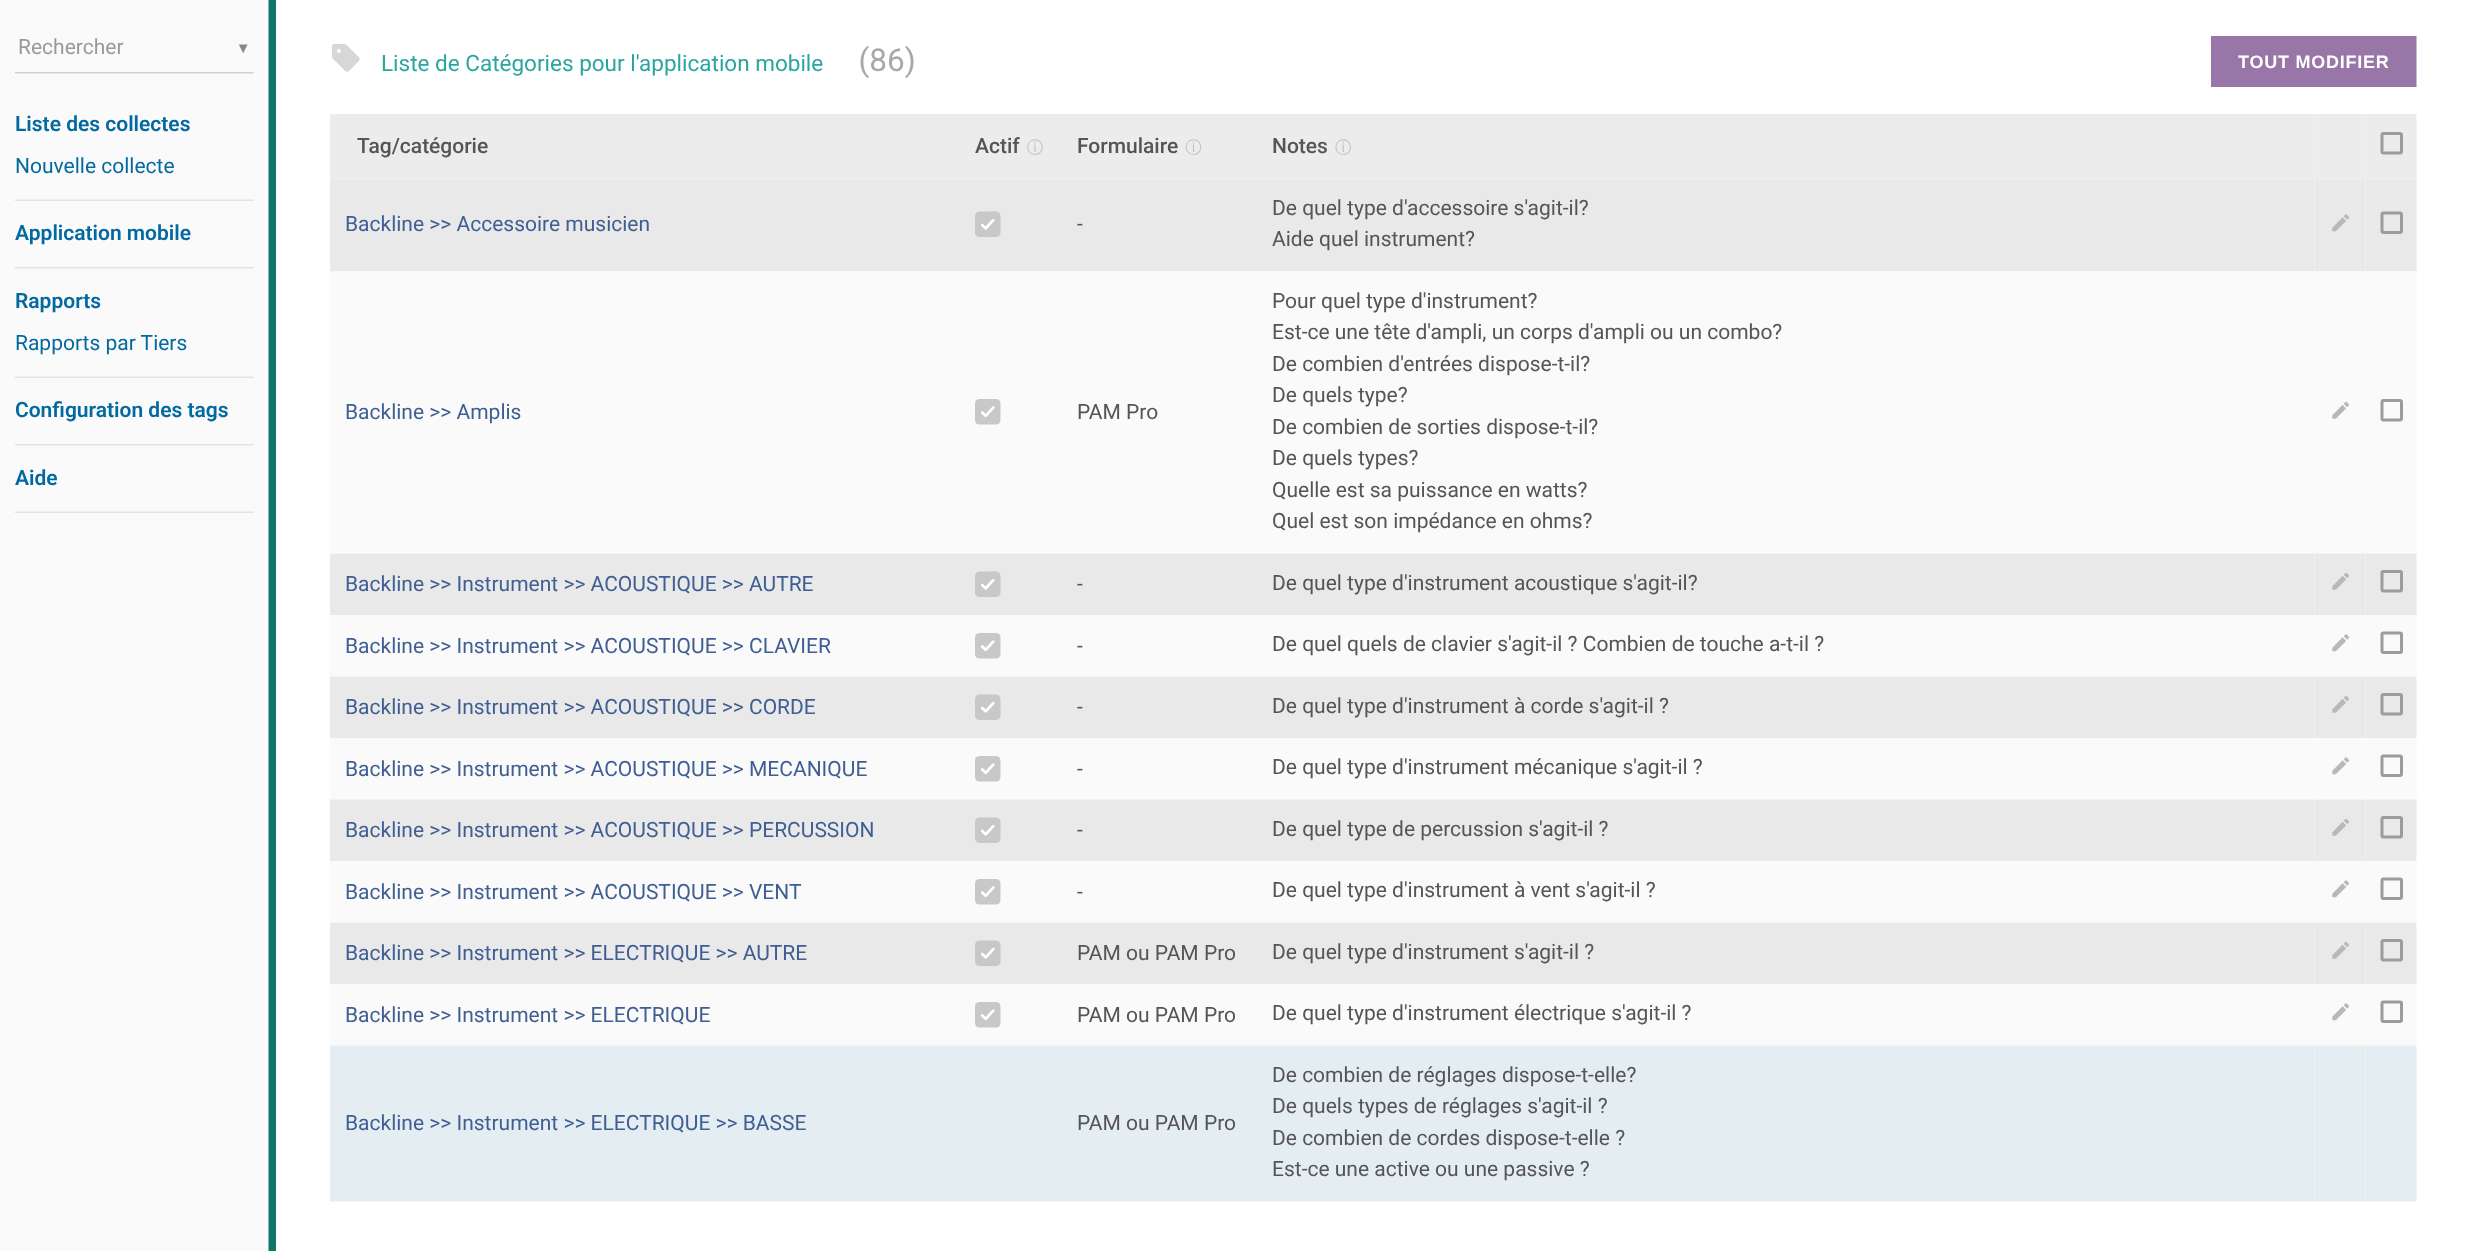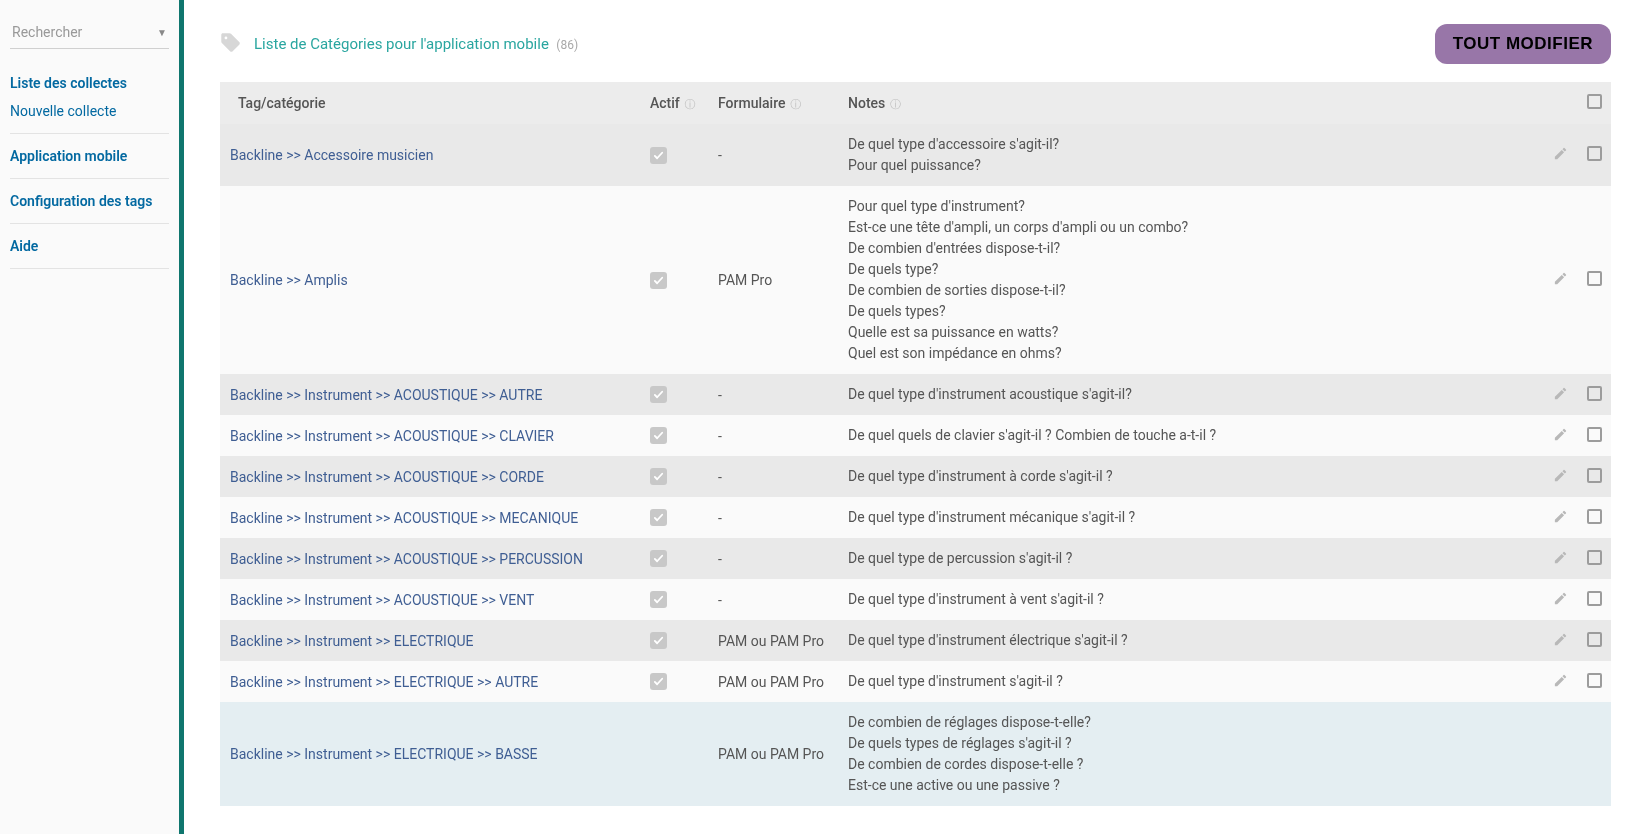--- a/index.html
+++ b/index.html
@@ -57,28 +57,28 @@
     justify-content: space-between;
     margin-bottom: 18px;
   }
   .page-title-wrap {
     display: flex;
     align-items: center;
     gap: 12px;
   }
   .tag-big-icon { color: #d7d7d7; }
   .page-title { font-size: 15px; color: #2aa6a0; font-weight: 400; }
-  .page-count { color: #a8a8a8; font-size: 12px; margin-left: 4px; }
+  .page-count { color: #a8a8a8; font-size: 21px; margin-left: 20px; }
   .btn-modify {
     background: #9876a8;
-    color: #000000;
+    color: #ffffff;
     border: none;
-    border-radius: 12px;
+    border-radius: 0;
     padding: 10px 18px;
-    font-size: 17px;
+    font-size: 12px;
     font-weight: 600;
     letter-spacing: 0.5px;
     cursor: pointer;
   }
   
   table {
     width: 100%;
     border-collapse: collapse;
     table-layout: fixed;
   }
@@ -130,20 +130,24 @@
     <span>Rechercher</span>
     <span class="caret">▼</span>
   </div>
   <nav id="side-nav">
       <div class="side-group">
         <div class="side-item bold">Liste des collectes</div>
         <div class="side-item">Nouvelle collecte</div>
       </div>
       <div class="side-group">
         <div class="side-item bold">Application mobile</div>
+      </div>
+      <div class="side-group">
+        <div class="side-item bold">Rapports</div>
+        <div class="side-item">Rapports par Tiers</div>
       </div>
       <div class="side-group">
         <div class="side-item bold">Configuration des tags</div>
       </div>
       <div class="side-group">
         <div class="side-item bold">Aide</div>
       </div>
     </nav>
 </aside>
 
@@ -177,21 +181,21 @@
     <tbody id="table-body">
         <tr>
           <td class="tag-cell">Backline &gt;&gt; Accessoire musicien</td>
           <td><span class="chk-disabled">
               <svg viewBox="0 0 24 24" fill="none" stroke="#fff" stroke-width="4" stroke-linecap="round" stroke-linejoin="round">
                 <polyline points="4 13 9 18 20 6"></polyline>
               </svg>
             </span></td>
           <td>-</td>
           <td class="notes-cell">De quel type d'accessoire s'agit-il?
-Pour quel puissance?</td>
+Aide quel instrument?</td>
           <td class="edit-cell"><svg class="pencil-icon" viewBox="0 0 24 24" fill="currentColor">
               <path d="M3 17.25V21h3.75l11-11-3.75-3.75-11 11zM20.7 7.04a1 1 0 0 0 0-1.41l-2.34-2.34a1 1 0 0 0-1.41 0l-1.83 1.83 3.75 3.75 1.83-1.83z"></path>
             </svg></td>
           <td class="check-cell"><span class="row-check"></span></td>
         </tr>
         <tr>
           <td class="tag-cell">Backline &gt;&gt; Amplis</td>
           <td><span class="chk-disabled">
               <svg viewBox="0 0 24 24" fill="none" stroke="#fff" stroke-width="4" stroke-linecap="round" stroke-linejoin="round">
                 <polyline points="4 13 9 18 20 6"></polyline>
@@ -289,42 +293,42 @@
               </svg>
             </span></td>
           <td>-</td>
           <td class="notes-cell">De quel type d'instrument à vent s'agit-il ?</td>
           <td class="edit-cell"><svg class="pencil-icon" viewBox="0 0 24 24" fill="currentColor">
               <path d="M3 17.25V21h3.75l11-11-3.75-3.75-11 11zM20.7 7.04a1 1 0 0 0 0-1.41l-2.34-2.34a1 1 0 0 0-1.41 0l-1.83 1.83 3.75 3.75 1.83-1.83z"></path>
             </svg></td>
           <td class="check-cell"><span class="row-check"></span></td>
         </tr>
         <tr>
+          <td class="tag-cell">Backline &gt;&gt; Instrument &gt;&gt; ELECTRIQUE &gt;&gt; AUTRE</td>
+          <td><span class="chk-disabled">
+              <svg viewBox="0 0 24 24" fill="none" stroke="#fff" stroke-width="4" stroke-linecap="round" stroke-linejoin="round">
+                <polyline points="4 13 9 18 20 6"></polyline>
+              </svg>
+            </span></td>
+          <td>PAM ou PAM Pro</td>
+          <td class="notes-cell">De quel type d'instrument s'agit-il ?</td>
+          <td class="edit-cell"><svg class="pencil-icon" viewBox="0 0 24 24" fill="currentColor">
+              <path d="M3 17.25V21h3.75l11-11-3.75-3.75-11 11zM20.7 7.04a1 1 0 0 0 0-1.41l-2.34-2.34a1 1 0 0 0-1.41 0l-1.83 1.83 3.75 3.75 1.83-1.83z"></path>
+            </svg></td>
+          <td class="check-cell"><span class="row-check"></span></td>
+        </tr>
+        <tr>
           <td class="tag-cell">Backline &gt;&gt; Instrument &gt;&gt; ELECTRIQUE</td>
           <td><span class="chk-disabled">
               <svg viewBox="0 0 24 24" fill="none" stroke="#fff" stroke-width="4" stroke-linecap="round" stroke-linejoin="round">
                 <polyline points="4 13 9 18 20 6"></polyline>
               </svg>
             </span></td>
           <td>PAM ou PAM Pro</td>
           <td class="notes-cell">De quel type d'instrument électrique s'agit-il ?</td>
-          <td class="edit-cell"><svg class="pencil-icon" viewBox="0 0 24 24" fill="currentColor">
-              <path d="M3 17.25V21h3.75l11-11-3.75-3.75-11 11zM20.7 7.04a1 1 0 0 0 0-1.41l-2.34-2.34a1 1 0 0 0-1.41 0l-1.83 1.83 3.75 3.75 1.83-1.83z"></path>
-            </svg></td>
-          <td class="check-cell"><span class="row-check"></span></td>
-        </tr>
-        <tr>
-          <td class="tag-cell">Backline &gt;&gt; Instrument &gt;&gt; ELECTRIQUE &gt;&gt; AUTRE</td>
-          <td><span class="chk-disabled">
-              <svg viewBox="0 0 24 24" fill="none" stroke="#fff" stroke-width="4" stroke-linecap="round" stroke-linejoin="round">
-                <polyline points="4 13 9 18 20 6"></polyline>
-              </svg>
-            </span></td>
-          <td>PAM ou PAM Pro</td>
-          <td class="notes-cell">De quel type d'instrument s'agit-il ?</td>
           <td class="edit-cell"><svg class="pencil-icon" viewBox="0 0 24 24" fill="currentColor">
               <path d="M3 17.25V21h3.75l11-11-3.75-3.75-11 11zM20.7 7.04a1 1 0 0 0 0-1.41l-2.34-2.34a1 1 0 0 0-1.41 0l-1.83 1.83 3.75 3.75 1.83-1.83z"></path>
             </svg></td>
           <td class="check-cell"><span class="row-check"></span></td>
         </tr>
         <tr class="hover-row">
           <td class="tag-cell">Backline &gt;&gt; Instrument &gt;&gt; ELECTRIQUE &gt;&gt; BASSE</td>
           <td></td>
           <td>PAM ou PAM Pro</td>
           <td class="notes-cell">De combien de réglages dispose-t-elle?

